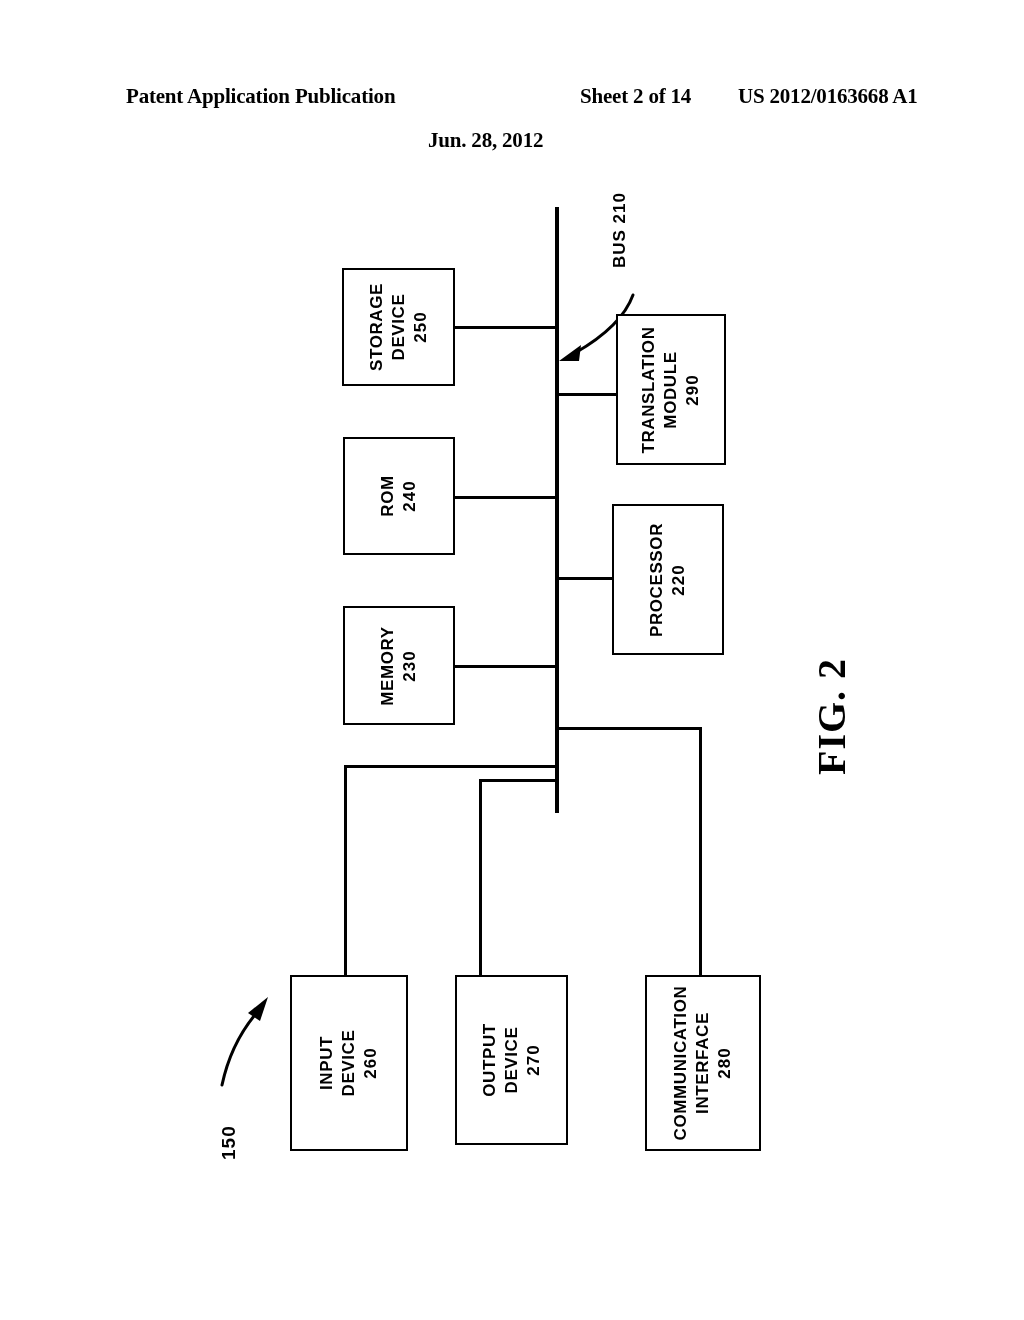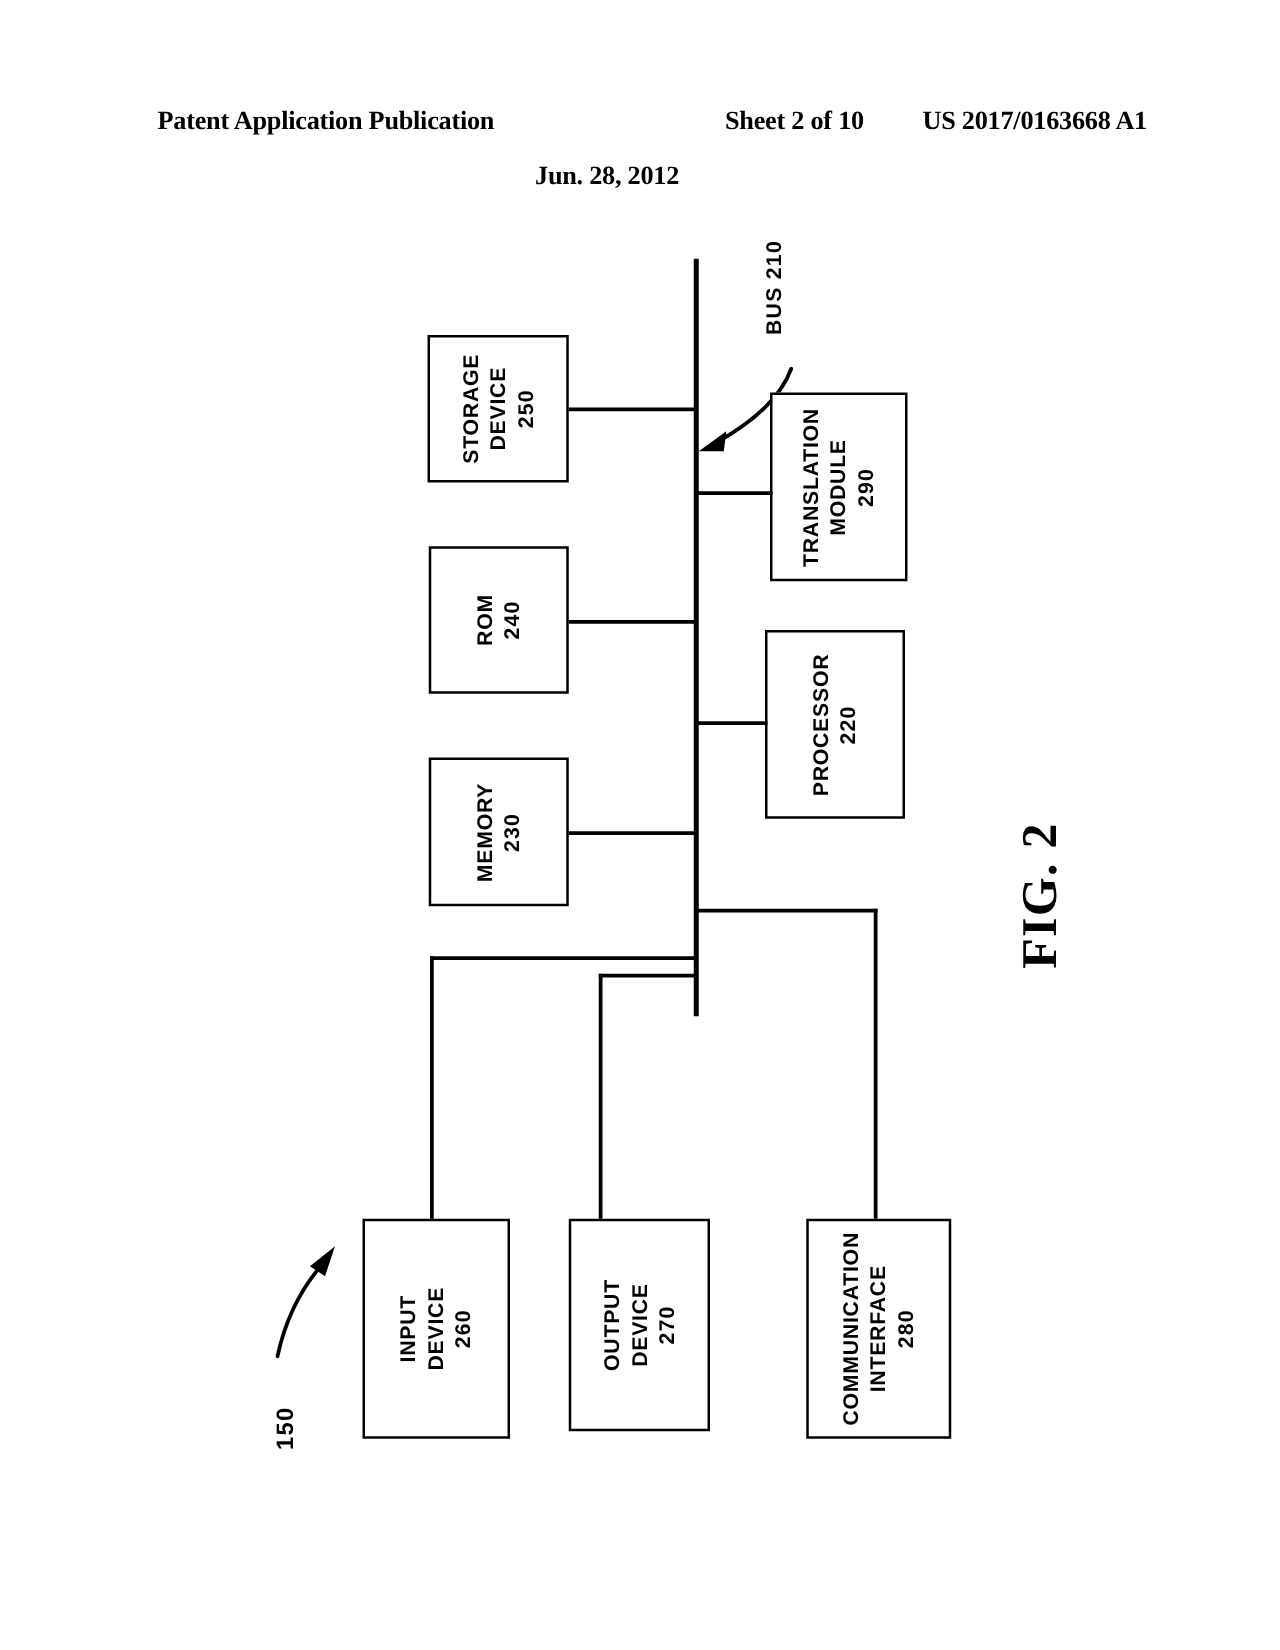--- a/index.html
+++ b/index.html
@@ -130,22 +130,22 @@
   }
 </style>
 </head>
 <body>
 
 <div id="page">
 
   <div id="header">
     <span class="hdr-item" id="hdr-pub">Patent Application Publication</span>
     <span class="hdr-item" id="hdr-date">Jun. 28, 2012</span>
-    <span class="hdr-item" id="hdr-sheet">Sheet 2 of 10</span>
-    <span class="hdr-item" id="hdr-num">US 2017/0163668 A1</span>
+    <span class="hdr-item" id="hdr-sheet">Sheet 2 of 14</span>
+    <span class="hdr-item" id="hdr-num">US 2012/0163668 A1</span>
   </div>
 
   <div id="figure">
 
     <div id="bus-line"></div>
 
     <span class="vlabel" id="bus-label">BUS 210</span>
     <svg class="arrow-svg" style="left:545px; top:285px;" width="110" height="90" viewBox="0 0 110 90">
       <path d="M 88 10 C 80 32, 58 52, 30 68" stroke="#000000" stroke-width="3" fill="none" stroke-linecap="round"></path>
       <path d="M 14 76 L 36 60 L 34 76 Z" fill="#000000"></path>

